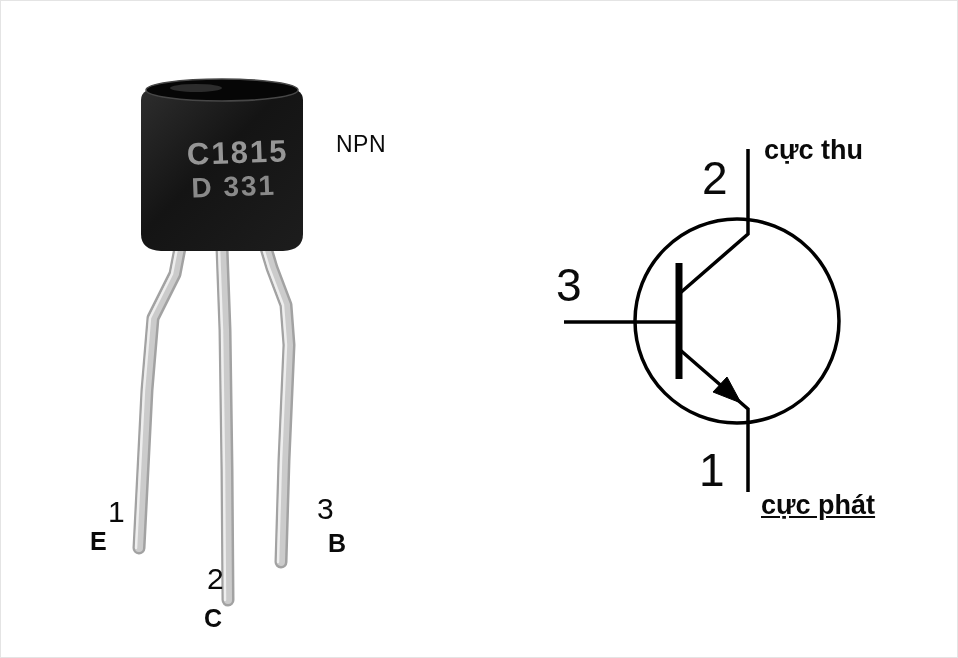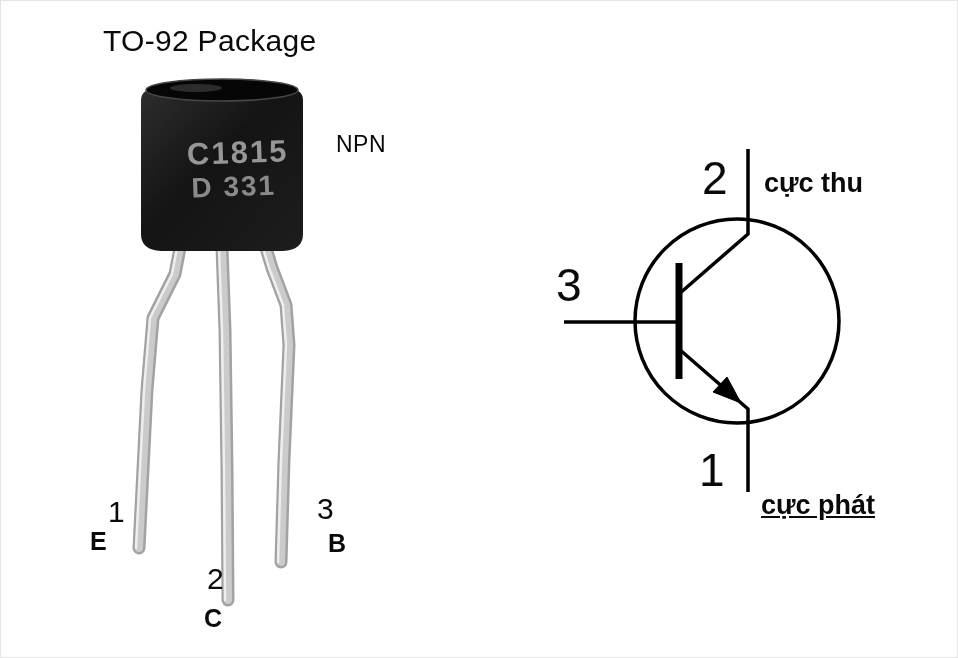--- a/index.html
+++ b/index.html
@@ -63,34 +63,33 @@
     <g stroke="#000" stroke-width="3.5" fill="none">
       <circle cx="737" cy="321" r="102"></circle>
       <line x1="564" y1="322" x2="679" y2="322"></line>
       <line x1="679" y1="263" x2="679" y2="379" stroke-width="7"></line>
       <polyline points="679,294 748,234 748,149"></polyline>
       <polyline points="679,349 748,409 748,492"></polyline>
       <polygon points="741,403 713,392 727,377" fill="#000" stroke="#000" stroke-width="1"></polygon>
     </g>
   </svg>
 
-  <div class="label t-title" style="left:103px; top:26px;">TO-92 Package</div>
 
   <div class="label t-npn" style="left:336px; top:133px;">NPN</div>
 
   <div class="label pin-num" style="left:108px; top:497px;">1</div>
   <div class="label pin-letter" style="left:90px;  top:529px;">E</div>
 
   <div class="label pin-num" style="left:317px; top:494px;">3</div>
   <div class="label pin-letter" style="left:328px; top:531px;">B</div>
 
   <div class="label pin-num" style="left:207px; top:564px;">2</div>
   <div class="label pin-letter" style="left:204px; top:606px;">C</div>
 
   <div class="label sch-num" style="left:702px; top:155px;">2</div>
-  <div class="label sch-label" style="left:764px; top:137px;margin-top:33px;">cực thu</div>
+  <div class="label sch-label" style="left:764px; top:137px;">cực thu</div>
 
   <div class="label sch-num" style="left:556px; top:262px;">3</div>
 
   <div class="label sch-num" style="left:699px; top:447px;">1</div>
   <div class="label sch-label" style="left:761px; top:492px;text-decoration:underline;">cực phát</div>
 
 </div>
 
 </body></html>

